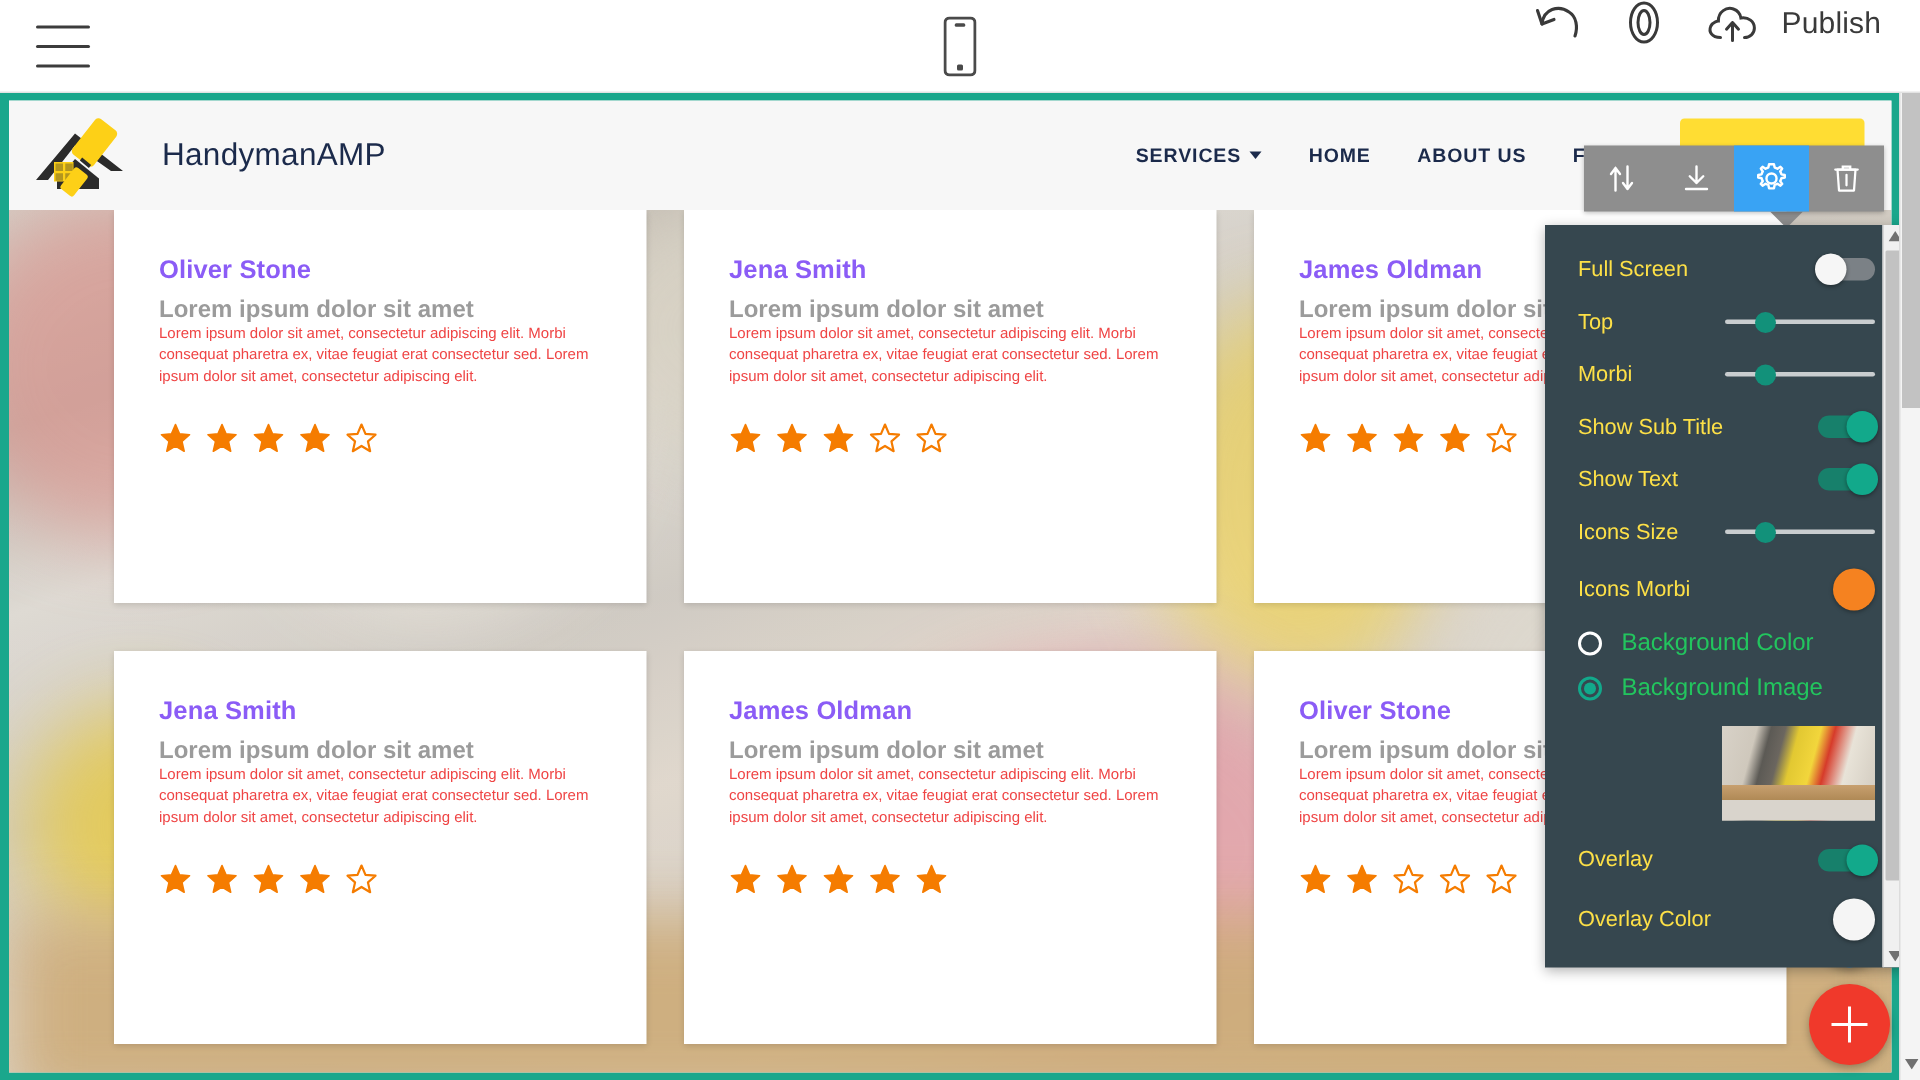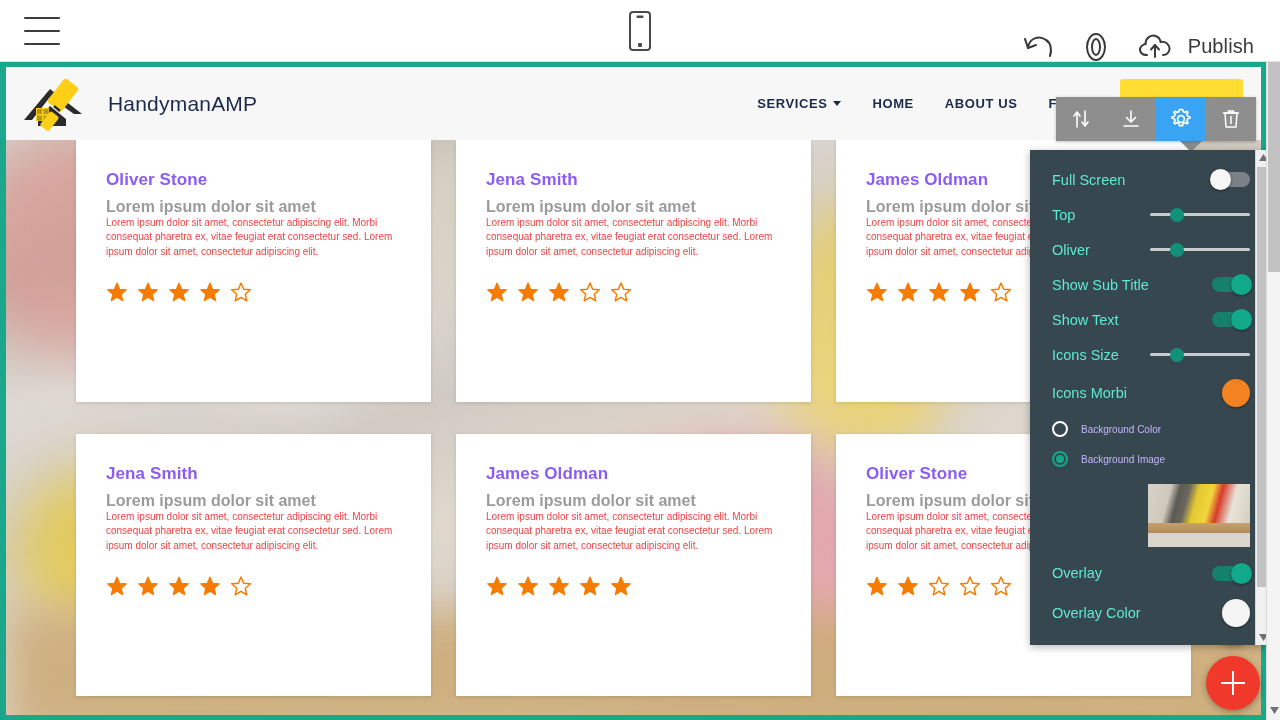--- a/index.html
+++ b/index.html
@@ -28,21 +28,21 @@
   .hamburger span { display: block; height: 2px; width: 100%; background: #3c3c3c; border-radius: 1px; }
 
   .device-toggle {
     position: absolute; left: 50%; transform: translateX(-50%); top: 8px;
     width: 46px; height: 46px; display: flex; align-items: center; justify-content: center;
     cursor: pointer;
   }
 
   .bar-right {
     position: absolute; right: 26px; top: 0; height: 62px;
-    display: flex; align-items: flex-end; gap: 22px;
+    display: flex; align-items: flex-start; gap: 22px;
   }
   .bar-icon { cursor: pointer; display: flex; align-items: center; justify-content: center; }
   .publish-group { display: flex; align-items: center; gap: 9px; cursor: pointer; }
   .publish-label { font-size: 20px; color: #3a3a3a; letter-spacing: .1px; }
 
   
   .preview-frame {
     position: absolute; left: 0; top: 62px;
     width: 1266px; height: 658px;
     border: 5px solid #1aa78c;
@@ -146,21 +146,21 @@
     z-index: 30;
     overflow: hidden;
     box-shadow: 0 2px 8px rgba(0,0,0,.3);
   }
   .settings-inner { padding: 12px 0 0 0; }
   .srow {
     display: flex; align-items: center; justify-content: space-between;
     padding: 0 20px 0 22px;
     height: 35px;
   }
-  .slabel { color: #5eead4; font-size: 14.5px; white-space: nowrap; }
+  .slabel { color: #fde047; font-size: 14.5px; white-space: nowrap; }
 
   .toggle {
     width: 38px; height: 15px; border-radius: 8px; position: relative; cursor: pointer;
   }
   .toggle .knob {
     position: absolute; top: -3px; width: 21px; height: 21px; border-radius: 50%;
     box-shadow: 0 1px 3px rgba(0,0,0,.4);
   }
   .toggle.off { background: #7b8186; }
   .toggle.off .knob { left: -2px; background: #f6f6f6; }
@@ -175,21 +175,21 @@
 
   .swatch { width: 28px; height: 28px; border-radius: 50%; cursor: pointer; box-shadow: 0 1px 3px rgba(0,0,0,.35); }
 
   .radio-row { display: flex; align-items: center; gap: 13px; padding: 0 22px; height: 30px; cursor: pointer; }
   .radio {
     width: 16px; height: 16px; border-radius: 50%; border: 2px solid #ffffff;
     display: flex; align-items: center; justify-content: center; flex: 0 0 auto;
   }
   .radio.checked { border-color: #12a98b; }
   .radio.checked::after { content: ""; width: 8px; height: 8px; border-radius: 50%; background: #12a98b; }
-  .radio-label { color: #c4b5fd; font-size: 10px; }
+  .radio-label { color: #22c55e; font-size: 16px; }
 
   .thumb-preview {
     margin: 10px 20px 6px auto; width: 102px; height: 63px;
     background:
       linear-gradient(to bottom, rgba(0,0,0,0) 62%, #c8a070 62%, #b08a56 78%, #d9d4cc 78%),
       linear-gradient(105deg,#d8d2c8 0%,#cfc8bc 20%,#5c5a55 28%,#6b665f 36%,#e2c832 44%,#f2d63c 56%,#d63b2a 64%,#e8e3d8 76%, #cfc8bc 100%);
     margin-left: auto; margin-right: 20px;
     cursor: pointer;
   }
 
@@ -506,21 +506,21 @@
     </div>
 
     <div class="srow">
       <span class="slabel">Top</span>
       <div class="slider">
           <span class="thumb" style="left: 27%;"></span>
         </div>
     </div>
 
     <div class="srow">
-      <span class="slabel">Oliver</span>
+      <span class="slabel">Morbi</span>
       <div class="slider">
           <span class="thumb" style="left: 27%;"></span>
         </div>
     </div>
 
 
     <div class="srow">
       <span class="slabel">Show Sub Title</span>
       <div class="toggle on">
           <span class="knob"></span>

